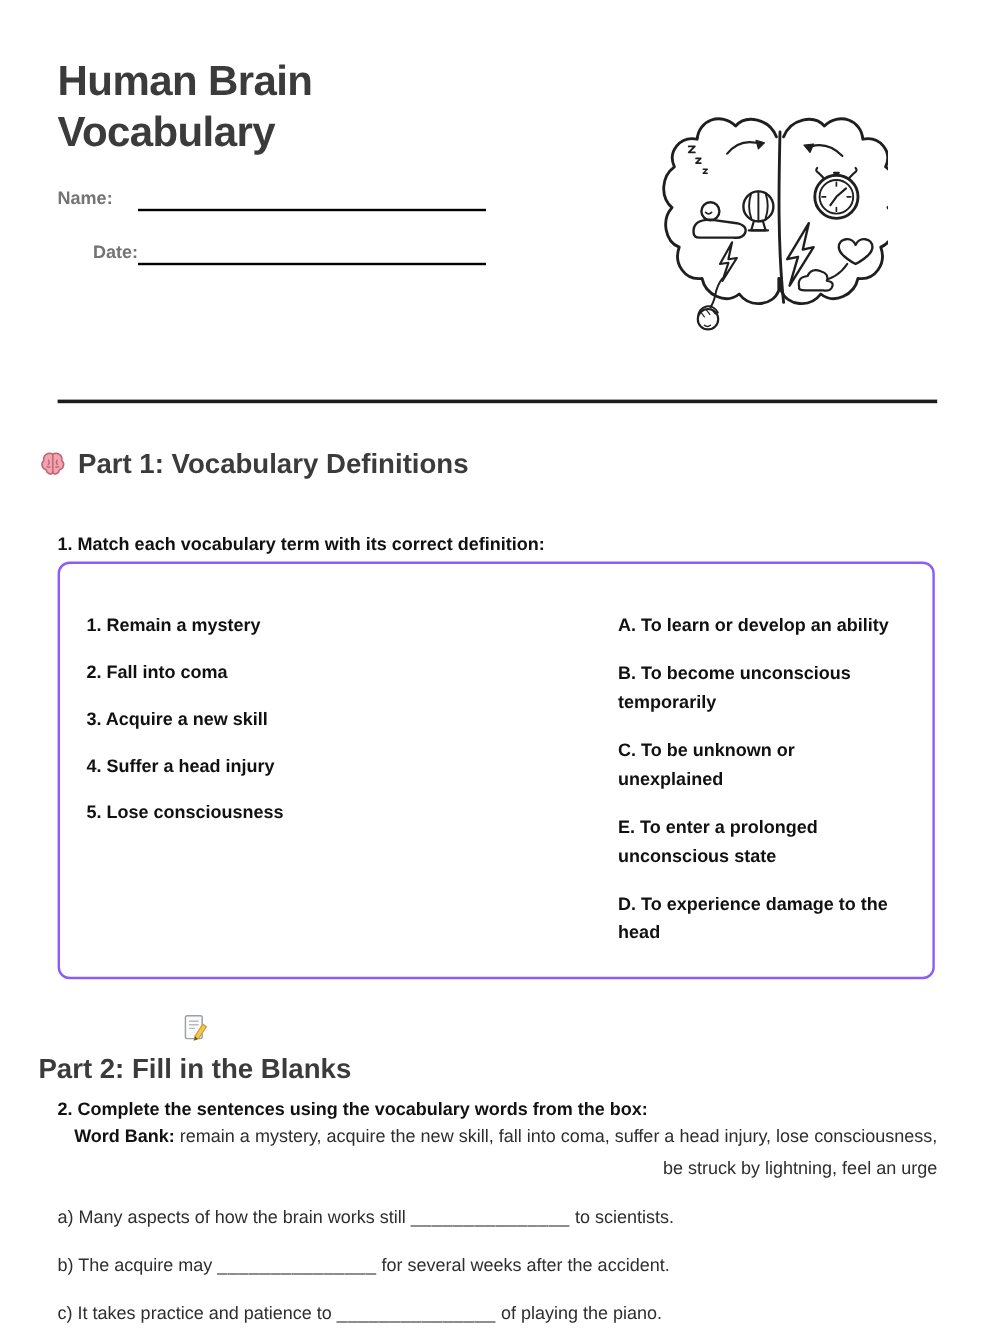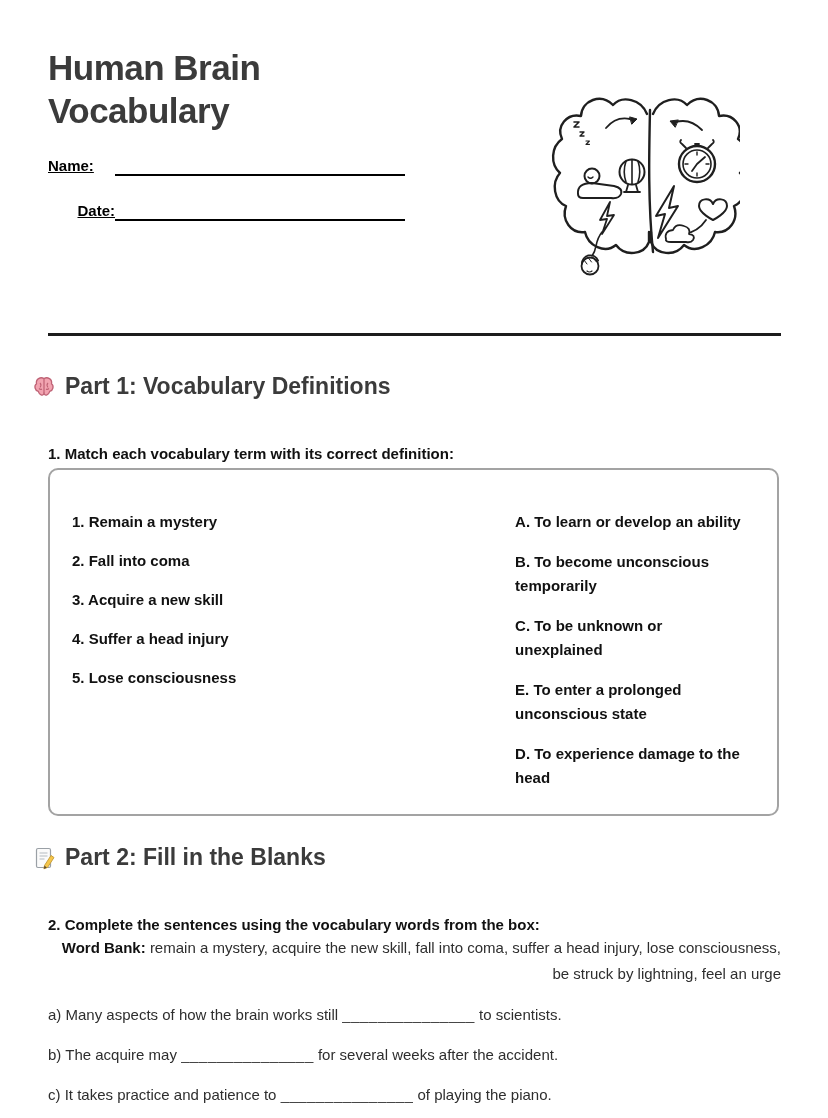--- a/index.html
+++ b/index.html
@@ -15,44 +15,44 @@
   }
   .title {
     position:absolute; left:48px; top:46px;
     font-size:35px; line-height:43px; font-weight:bold;
     color:#3b3b3b; letter-spacing:-0.5px;
     width:420px;
   }
   .field-row { position:absolute; left:48px; display:flex; align-items:flex-end; }
   .name-row { top:156px; }
   .date-row { top:201px;text-align:right; }
-  .field-label { font-weight:bold; font-size:15px; width:67px; padding-bottom:2px; color:#000000;text-decoration:underline; }
+  .field-label { font-weight:bold; font-size:15px; width:67px; padding-bottom:2px; color:#737373; }
   .field-line { display:inline-block; width:290px; height:20px; border-bottom:2px solid #000; }
 
   .illustration { position:absolute; left:550px; top:84px; }
 
   .divider { position:absolute; left:48px; top:333px; width:733px; height:3px; background:#1c1c1c; }
 
   .part-heading {
     position:absolute; left:32px;
     font-size:23px; font-weight:bold; color:#3b3b3b;
     display:flex; align-items:center; gap:9px;
   }
   .ph1 { top:373px; }
-  .ph2 { top:844px; }
+  .ph2 { top:844px;flex-direction:column; }
   .part-heading .icon { display:inline-flex; }
 
   .instruction { position:absolute; left:48px; font-size:15px; font-weight:bold; color:#111;margin-top:16px; }
   .q1 { top:429px; }
   .q2 { top:900px; }
 
   .match-box {
     position:absolute; left:48px; top:468px;
     width:731px; height:348px;
-    border:2px solid #a3a3a3; border-radius:10px;
+    border:2px solid #8b5cf6; border-radius:10px;
     padding:40px 24px 0 22px;
     display:flex;
     background:#fff;
   }
   .terms-col { width:447px; }
   .term { font-size:15px; font-weight:bold; color:#111; line-height:23px; margin-bottom:16px; }
   .defs-col { width:240px; }
   .def { font-size:15px; font-weight:bold; color:#111; line-height:24px; margin-bottom:16px; }
 
   .wordbank { position:absolute; left:48px; top:935px; width:733px; font-size:15px; line-height:26px; color:#2e2e2e;text-align:right; }

